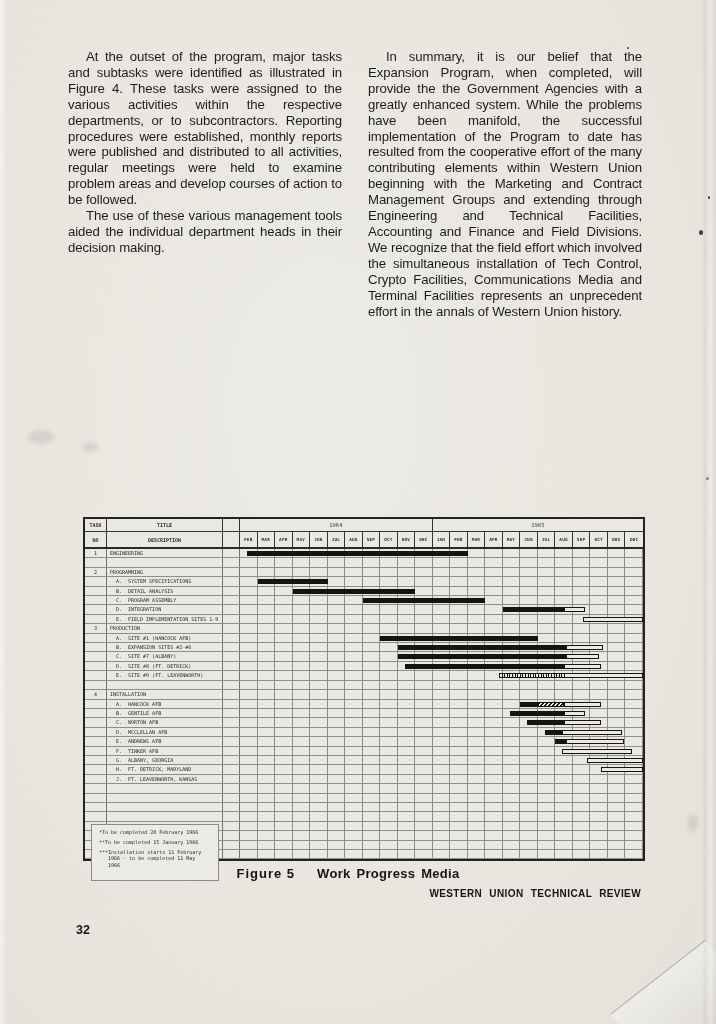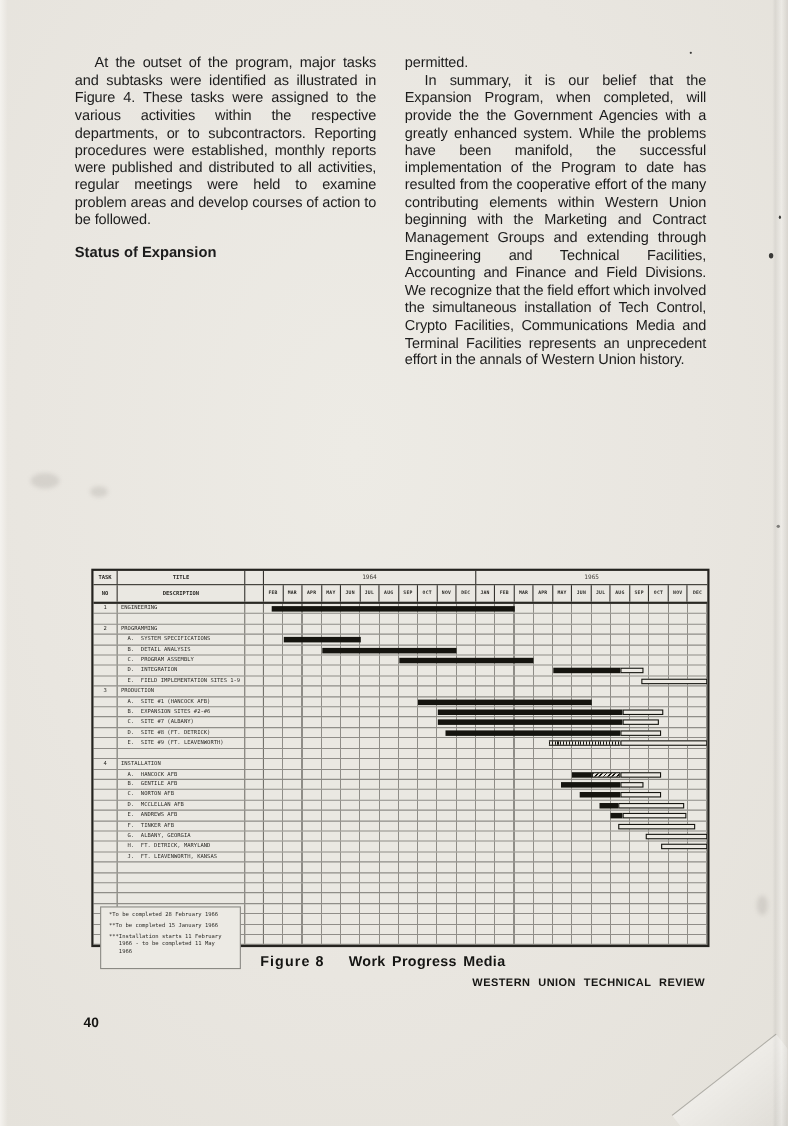--- a/index.html
+++ b/index.html
@@ -85,25 +85,24 @@
   <div class="speck" style="left:708px;top:196px;width:2px;height:3px;"></div>
   <div class="speck" style="left:627px;top:47px;width:2px;height:2px;"></div>
   <div class="speck" style="left:706px;top:477px;width:3px;height:3px;opacity:.6;"></div>
   <div class="smudge" style="left:28px;top:430px;width:26px;height:14px;"></div>
   <div class="smudge" style="left:82px;top:442px;width:16px;height:10px;"></div>
   <div class="smudge" style="left:688px;top:814px;width:10px;height:18px;"></div>
   <div class="curl"></div>
 
   <div class="col col-left">
     <p>At the outset of the program, major tasks and subtasks were identified as illustrated in Figure 4. These tasks were assigned to the various activities within the respective departments, or to subcontractors. Reporting procedures were established, monthly reports were published and distributed to all activities, regular meetings were held to examine problem areas and develop courses of action to be followed.</p>
-    <h3>Status of Expansion</h3>
+    <p>The use of these various management tools aided the individual department heads in their decision making.</p>
   </div>
 
   <div class="col col-right">
-    <p class="noindent">permitted.</p>
     <p>In summary, it is our belief that the Expansion Program, when completed, will provide the the Government Agencies with a greatly enhanced system. While the problems have been manifold, the successful implementation of the Program to date has resulted from the cooperative effort of the many contributing elements within Western Union beginning with the Marketing and Contract Management Groups and extending through Engineering and Technical Facilities, Accounting and Finance and Field Divisions. We recognize that the field effort which involved the simultaneous installation of Tech Control, Crypto Facilities, Communications Media and Terminal Facilities represents an unprecedent effort in the annals of Western Union history.</p>
   </div>
 
   <div class="gantt">
     <div class="g-h1">
       <div class="g-hcell w-no">TASK</div>
       <div class="g-hcell w-desc">TITLE</div>
       <div class="g-hcell w-narrow"></div>
 
     <div class="g-hcell g-year" style="width: 192.739px;">1964</div>
@@ -390,19 +389,19 @@
         <div class="g-row">
           <div class="g-no"></div>
           <div class="g-label"></div>
           <div class="g-narrow"></div>
           <div class="g-bars"></div>
         </div>
       </div>
   </div>
 
   <div class="caption">
-    <span class="cap-label">Figure 8</span><span class="cap-title">Work Progress Media</span>
+    <span class="cap-label">Figure 5</span><span class="cap-title">Work Progress Media</span>
   </div>
 
-  <div class="page-number">40</div>
+  <div class="page-number">32</div>
   <div class="journal">WESTERN UNION TECHNICAL REVIEW</div>
 
 </div>
 
 </body></html>

